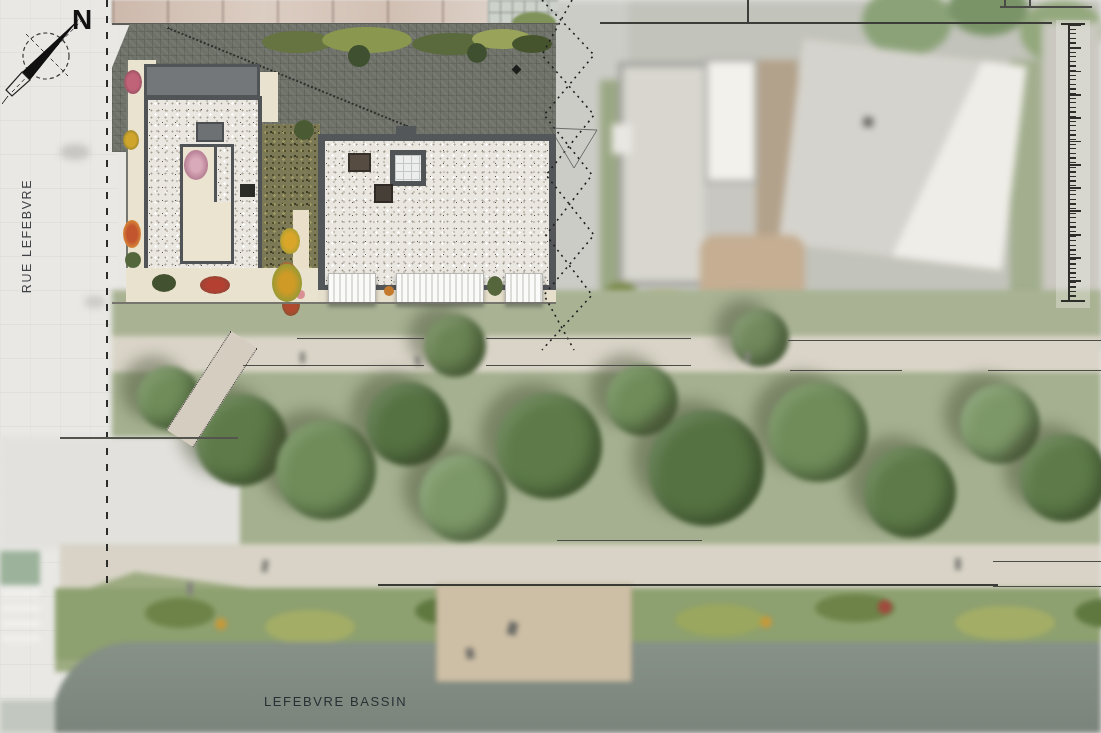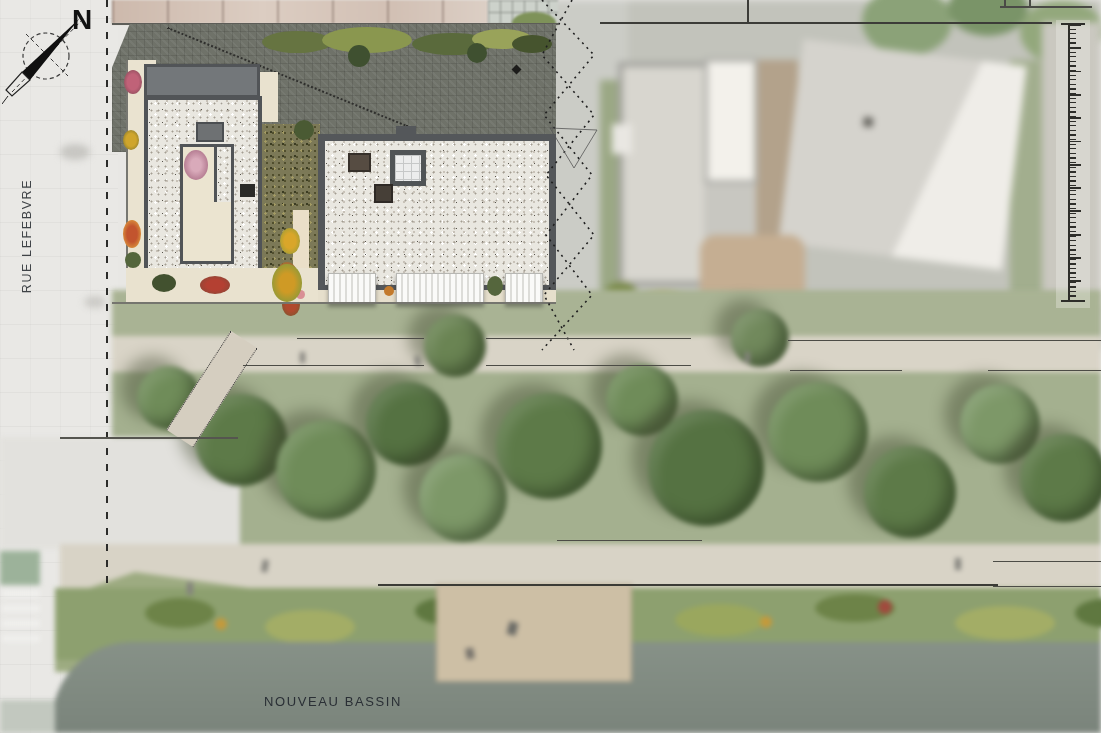--- a/index.html
+++ b/index.html
@@ -234,15 +234,15 @@
       <line x1="24" y1="26" x2="66" y2="68" stroke="#3a3a3a" stroke-width="1" stroke-dasharray="4 3"></line>
       <line x1="10" y1="84" x2="80" y2="12" stroke="#3a3a3a" stroke-width="1" stroke-dasharray="4 3"></line>
       <polygon points="78,10 20,64 28,72" fill="#101010"></polygon>
       <polygon points="20,64 28,72 10,88 4,82" fill="none" stroke="#222" stroke-width="1.2"></polygon>
       <line x1="6" y1="88" x2="0" y2="96" stroke="#222" stroke-width="1"></line>
     </svg>
   </div>
   <div class="a" style="left:72px;top:4px;font-size:28px;font-weight:bold;color:#111;">N</div>
 
   <div class="a lbl" style="left:-37px;top:228px;width:130px;height:16px;text-align:center;transform:rotate(-90deg);color:#3f4347;font-size:12.5px;">RUE LEFEBVRE</div>
-  <div class="a lbl" style="left:264px;top:694px;">NOUVEAU BASSIN</div>
+  <div class="a lbl" style="left:264px;top:694px;">LEFEBVRE BASSIN</div>
 
 </div>
 
 </body></html>

